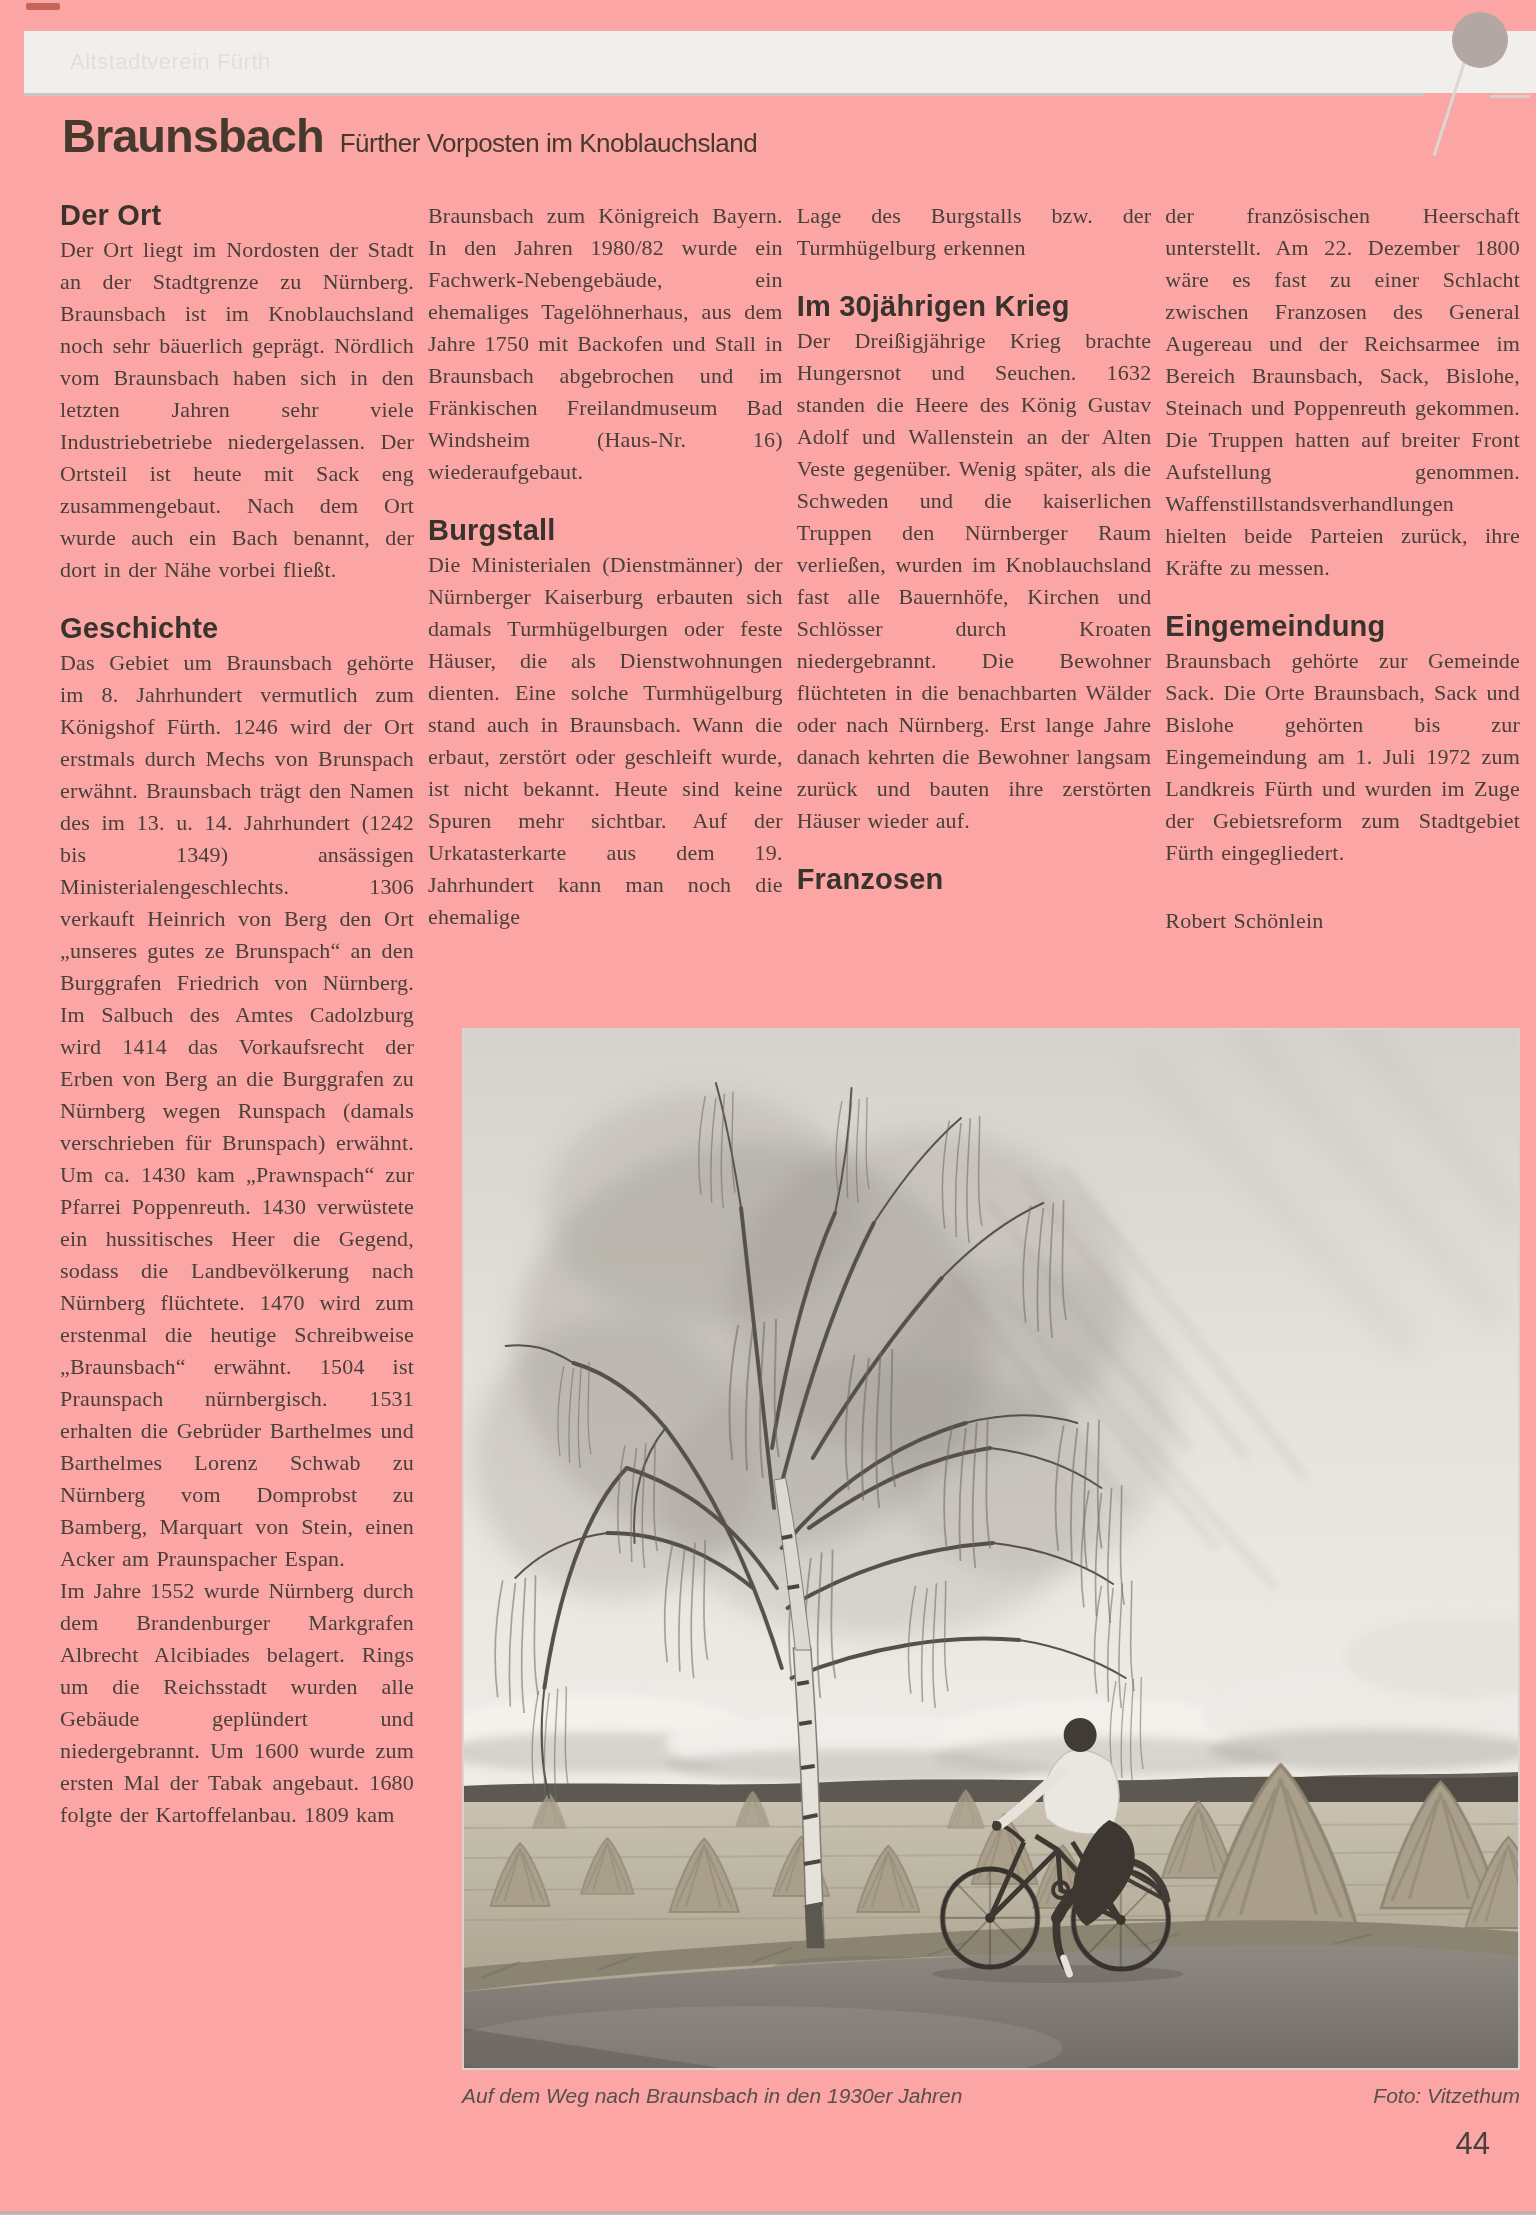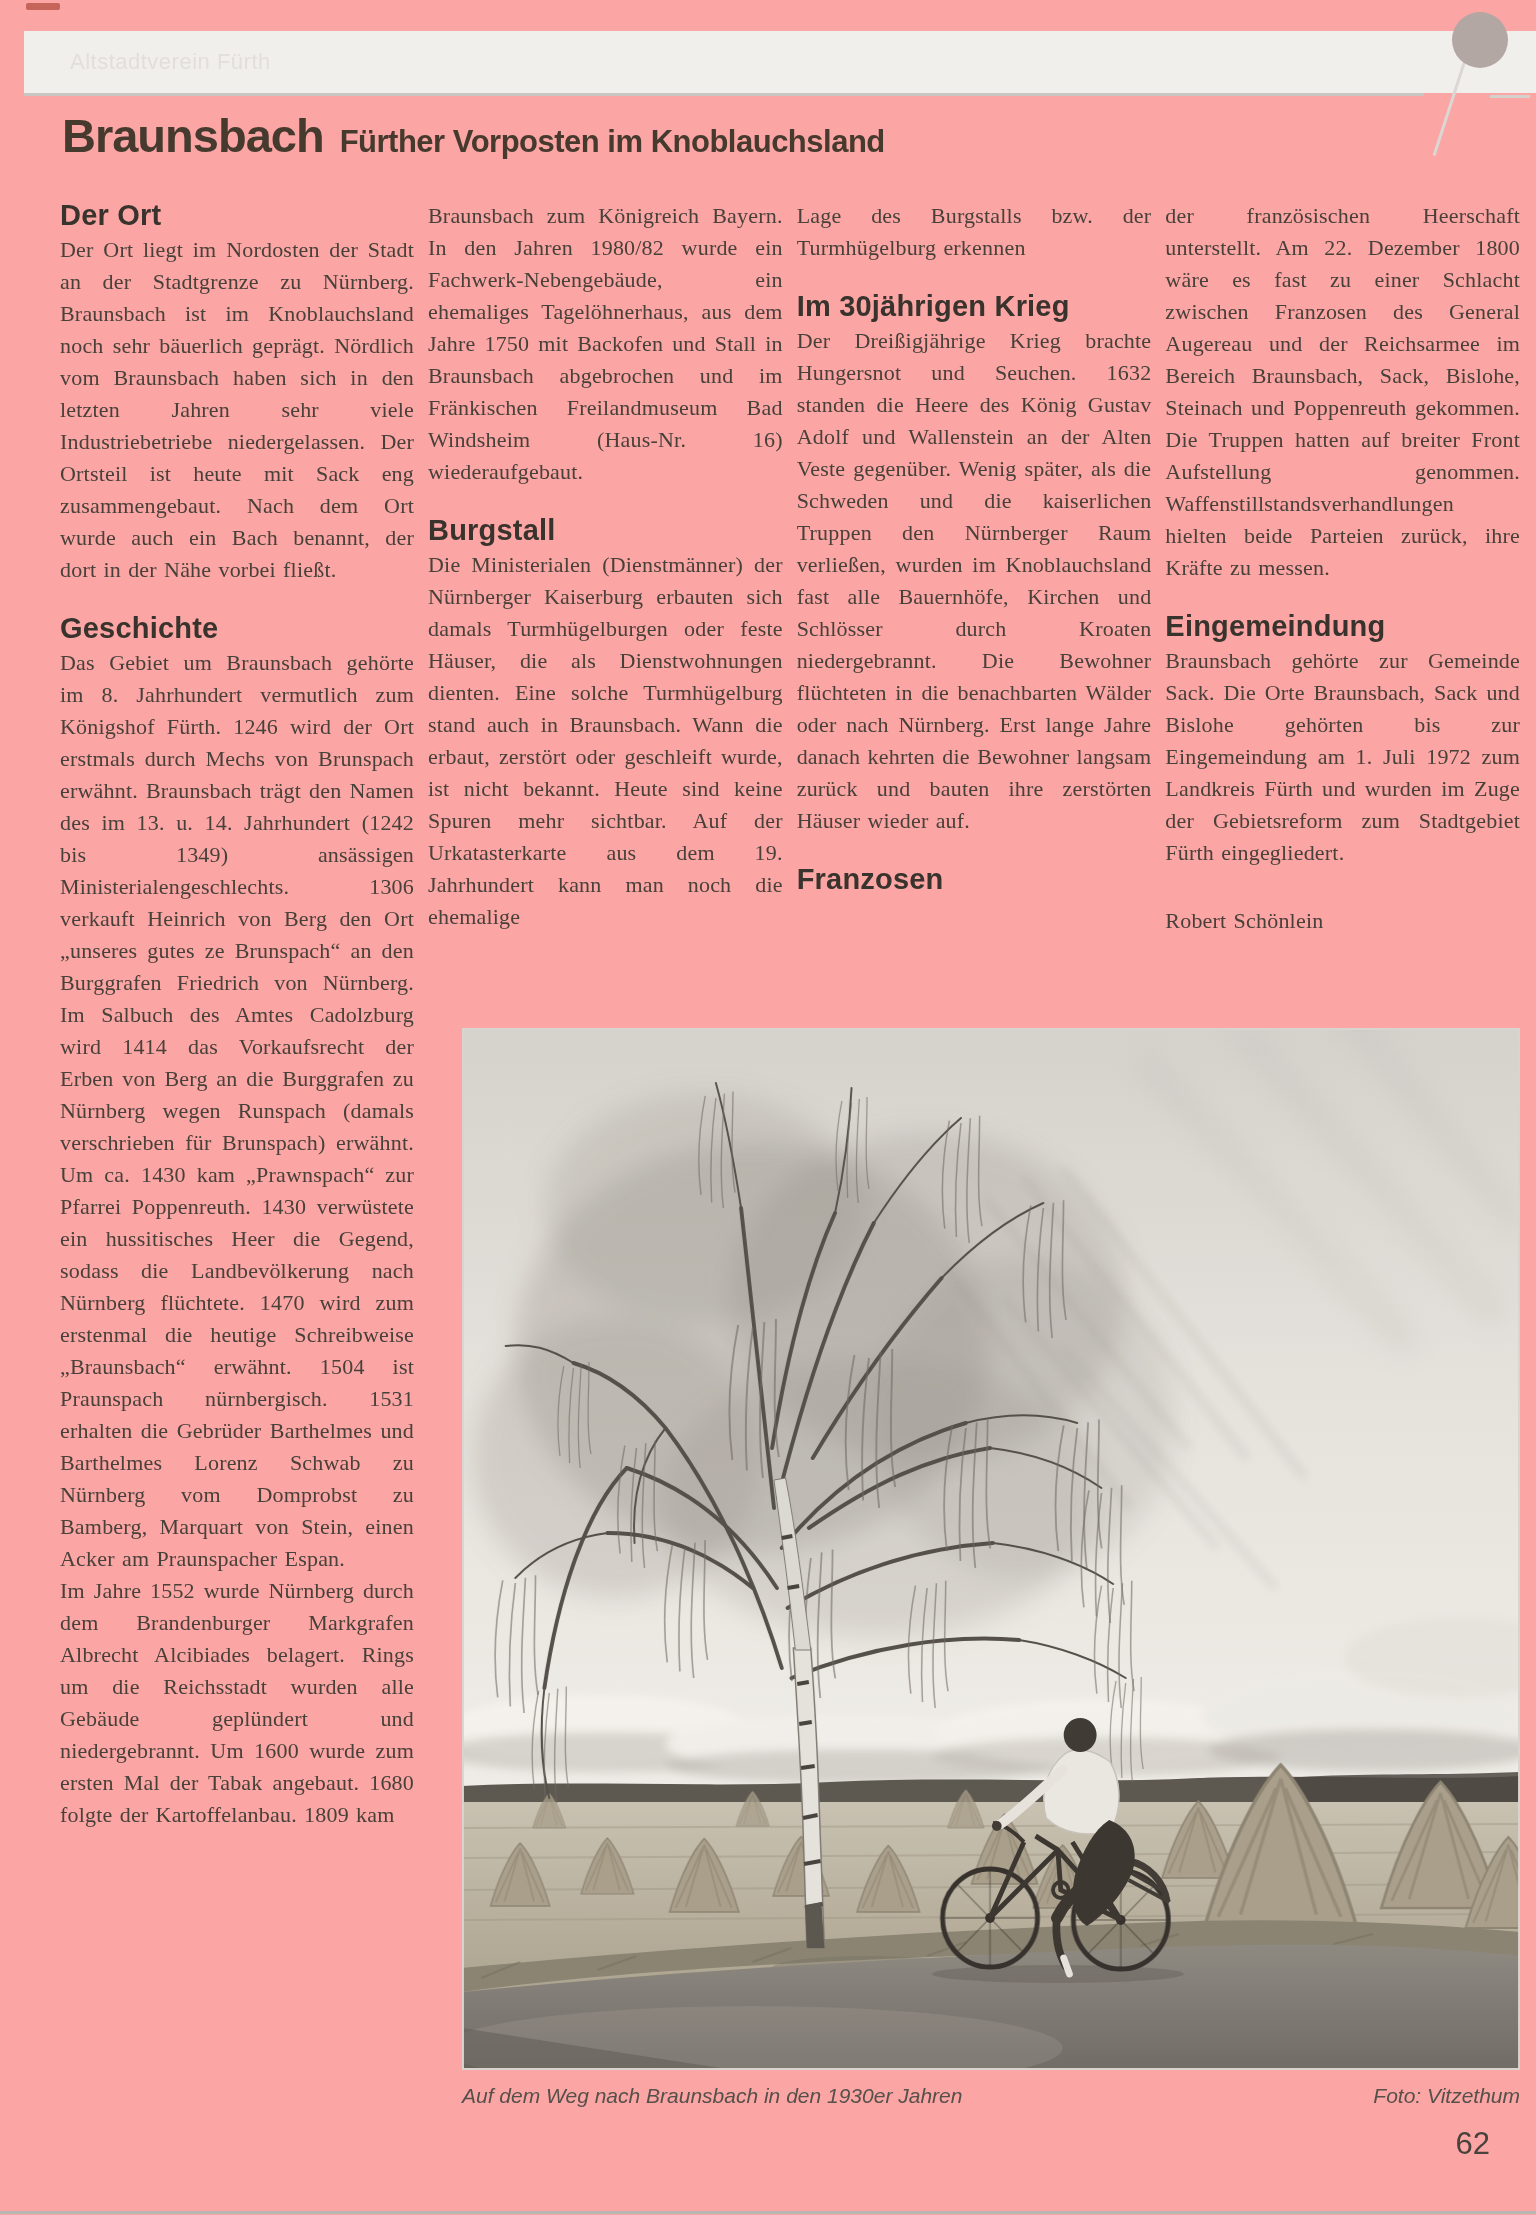--- a/index.html
+++ b/index.html
@@ -11,21 +11,21 @@
   .topband{position:absolute;left:24px;top:31px;right:0;height:62px;background:#f1efec;}
   .watermark{position:absolute;left:46px;top:18px;font-family:"Liberation Sans",sans-serif;font-size:22px;color:#e2dfda;letter-spacing:.5px;}
   .topline{position:absolute;left:24px;top:93px;width:1400px;height:3px;background:#c9c6c1;}
   .topline-end{position:absolute;left:1490px;top:95px;width:40px;height:3px;background:#d4d1cc;}
   .logo-circle{position:absolute;left:1452px;top:12px;width:56px;height:56px;border-radius:50%;background:#b2a7a2;}
   .logo-stroke{position:absolute;left:1448px;top:58px;width:3px;height:100px;background:#dbd7d3;transform:rotate(18deg);}
 
   
   .titlerow{position:absolute;left:62px;top:108px;display:flex;align-items:baseline;gap:16px;color:#453a2d;font-family:"Liberation Sans",sans-serif;}
   .title-main{font-size:47px;font-weight:bold;letter-spacing:-1px;}
-  .title-sub{font-size:31px;font-weight:bold;letter-spacing:-.5px;margin-top:8px;}
+  .title-sub{font-size:26px;font-weight:normal;letter-spacing:-.5px;margin-top:8px;}
 
   
   .content{position:absolute;left:60px;top:200px;right:16px;display:flex;gap:14px;}
   .col1{width:354px;flex:none;max-height:1978px;overflow:hidden;}
   .rightwrap{flex:1;min-width:0;}
   .cols3{display:flex;gap:14px;height:828px;overflow:hidden;}
   .cols3 .col{flex:1;min-width:0;}
 
   .col p{margin:0;font-size:22px;line-height:32px;color:#474139;text-align:justify;letter-spacing:.2px;word-spacing:1.5px;}
   .col h3{margin:27px 0 4px 0;font-size:29px;line-height:30px;color:#38332c;font-weight:bold;letter-spacing:.2px;font-family:"Liberation Sans",sans-serif;}
@@ -317,15 +317,15 @@
           <rect x="1" y="1" width="1090" height="1040" fill="none" stroke="#d8d4cf" stroke-width="2"></rect>
         </svg>
         <figcaption class="captionrow">
           <span>Auf dem Weg nach Braunsbach in den 1930er Jahren</span>
           <span>Foto: Vitzethum</span>
         </figcaption>
       </figure>
     </div>
   </div>
 
-  <div class="pagenum">62</div>
+  <div class="pagenum">44</div>
   <div class="bottomline"></div>
 </div>
 
 </body></html>

